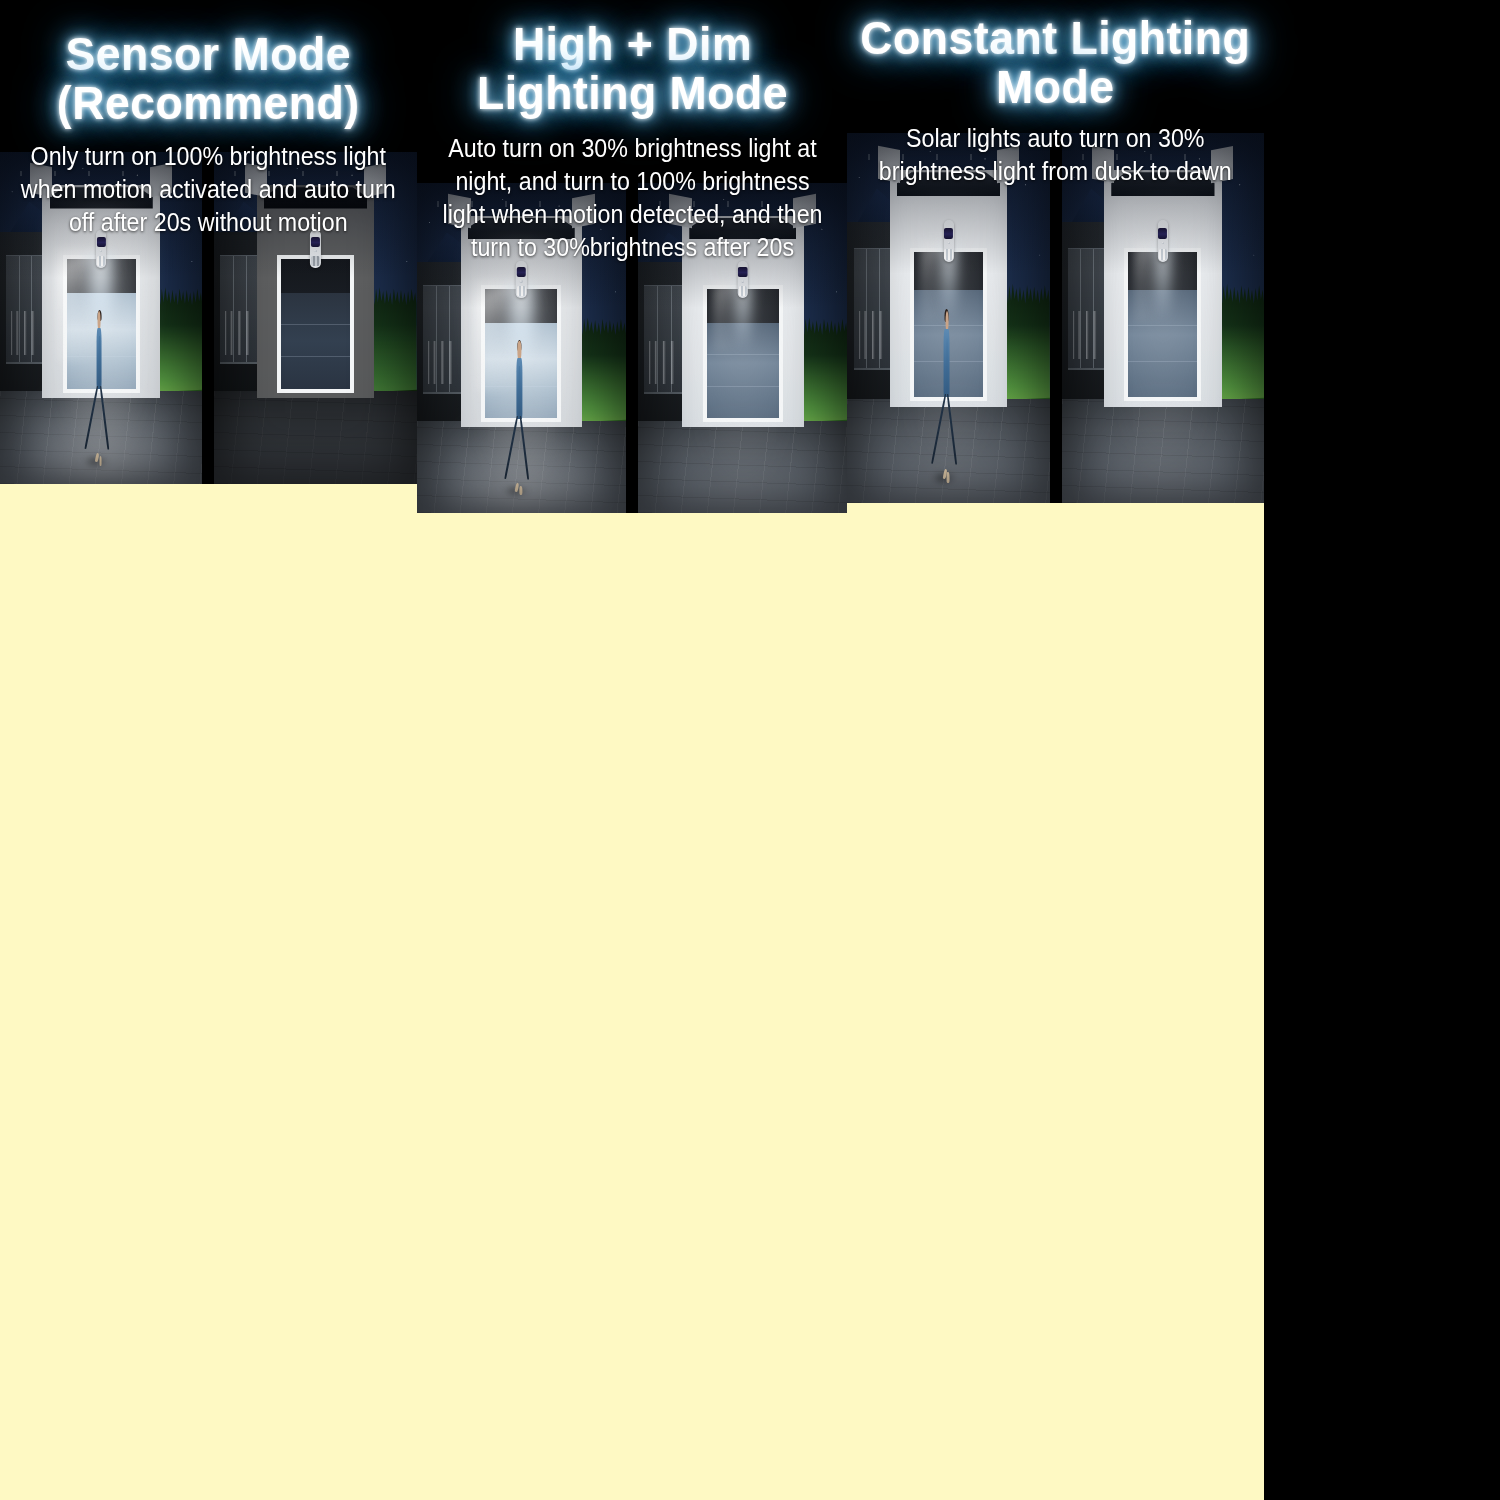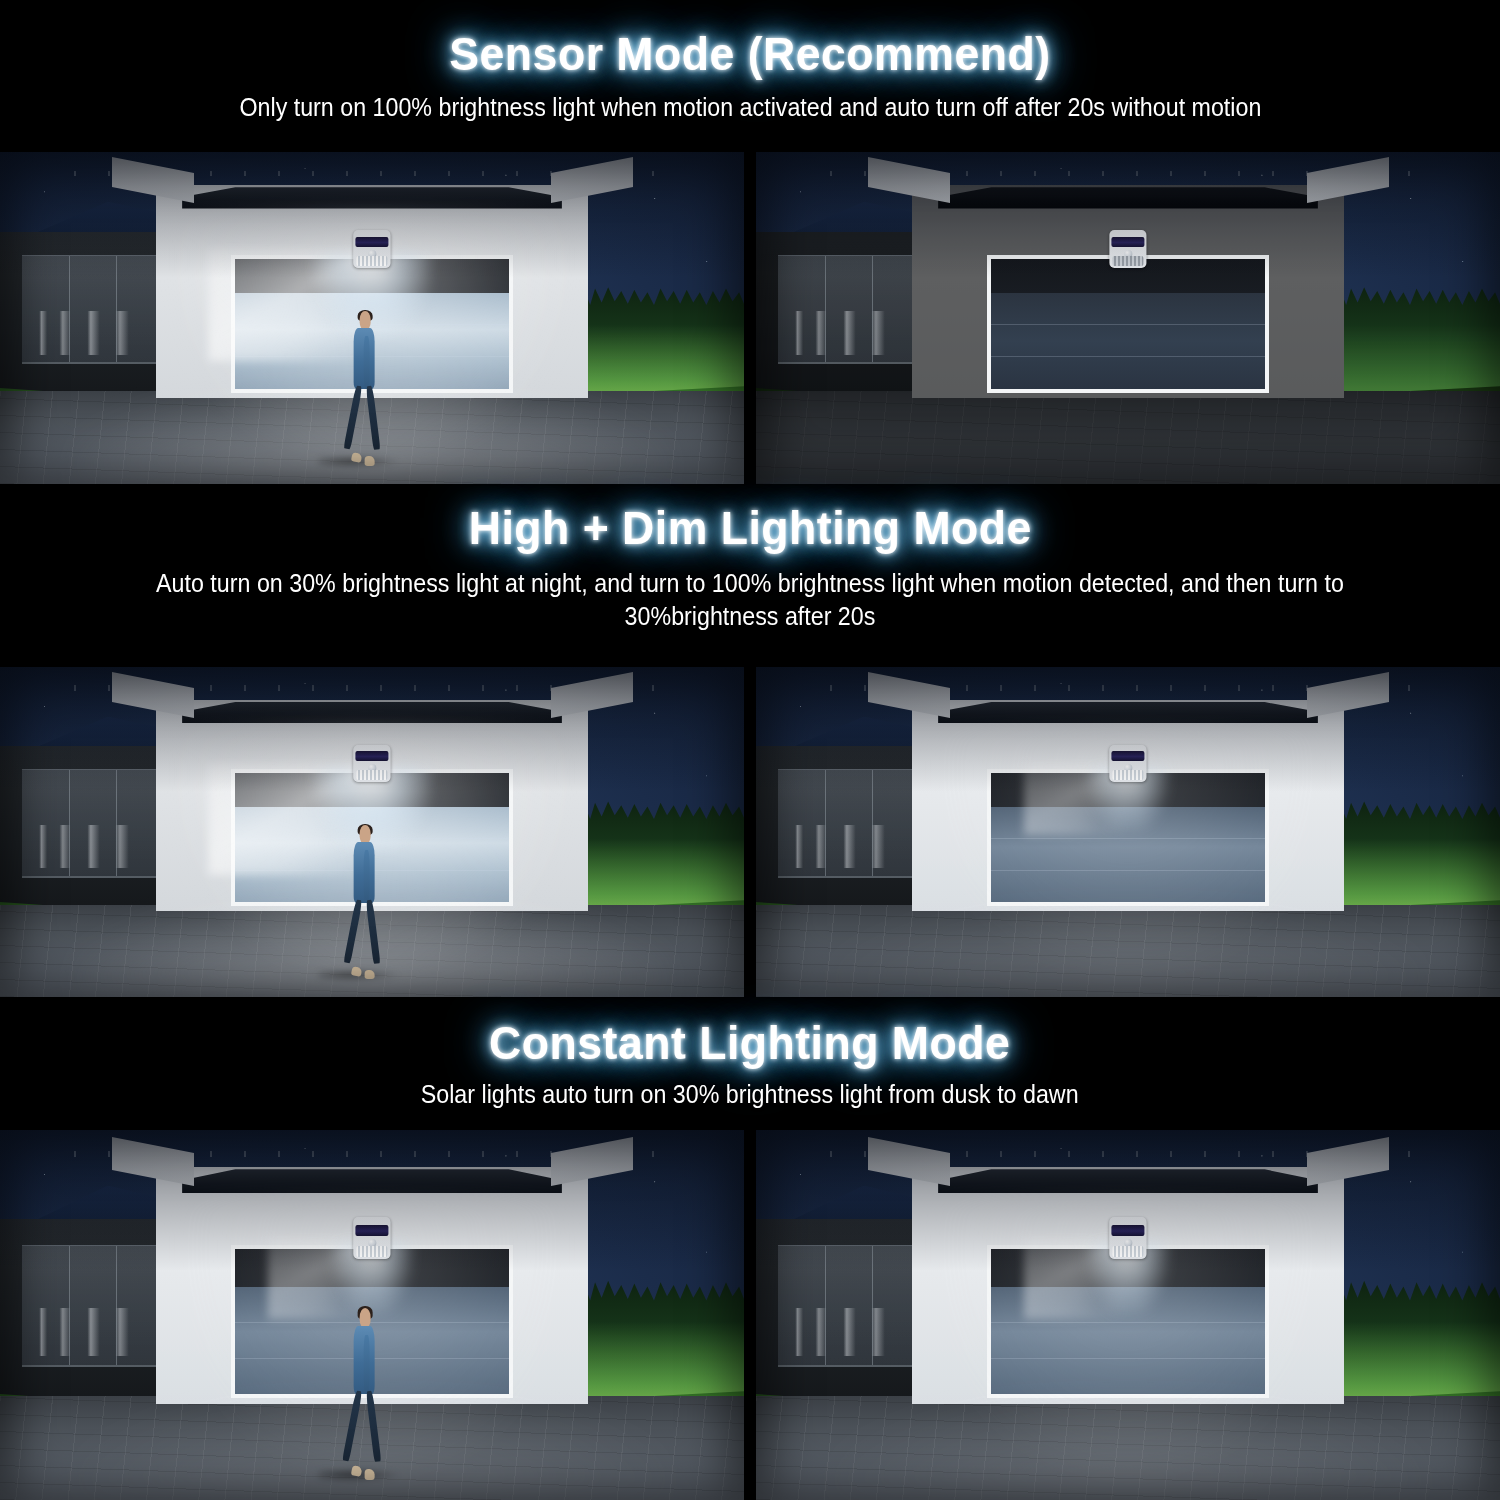--- a/index.html
+++ b/index.html
@@ -8,21 +8,21 @@
     background:#000;
     font-family:"Liberation Sans", sans-serif;
     overflow:hidden;
   }
 
   .infographic{
     position:relative;
     width:1264px; height:1500px;
     background:#fef9c3;
     display:flex;
-    flex-direction:column;
+    flex-direction:row;
   }
 
   
   .section{ position:relative; width:1500px; background:#000; }
   .section-1{ height:484px; }
   .section-2{ height:513px;padding-left:20px; }
   .section-3{ height:503px; }
 
   
   .scene-row{
@@ -45,21 +45,21 @@
   
   .head{
     position:absolute; top:0; left:0; right:0;
     display:flex; flex-direction:column;
     align-items:center; justify-content:flex-start;
     z-index:30;
     pointer-events:none;
   }
   .section-1 .head{ height:152px; padding-top:30px; }
   .section-2 .head{ height:183px; padding-top:20px; }
-  .section-3 .head{ height:133px; padding-top:22px; }
+  .section-3 .head{ height:133px; padding-top:14px; }
 
   .mode-title{
     color:#ffffff;
     font-size:46px;
     font-weight:bold;
     letter-spacing:0.5px;
     line-height:1.06;
     text-align:center;
     text-shadow:
        0 0 5px #ffffff,

